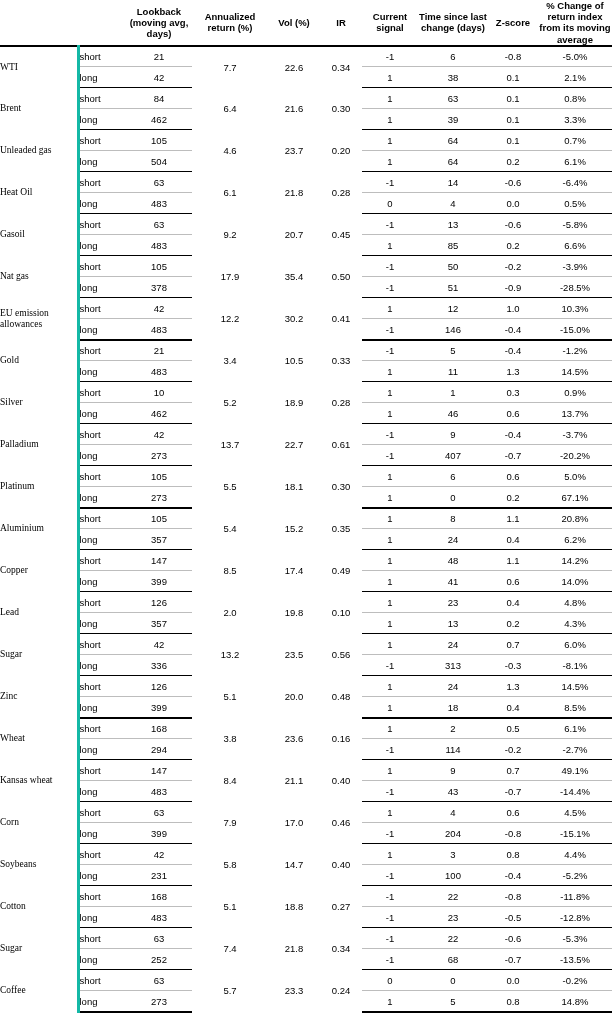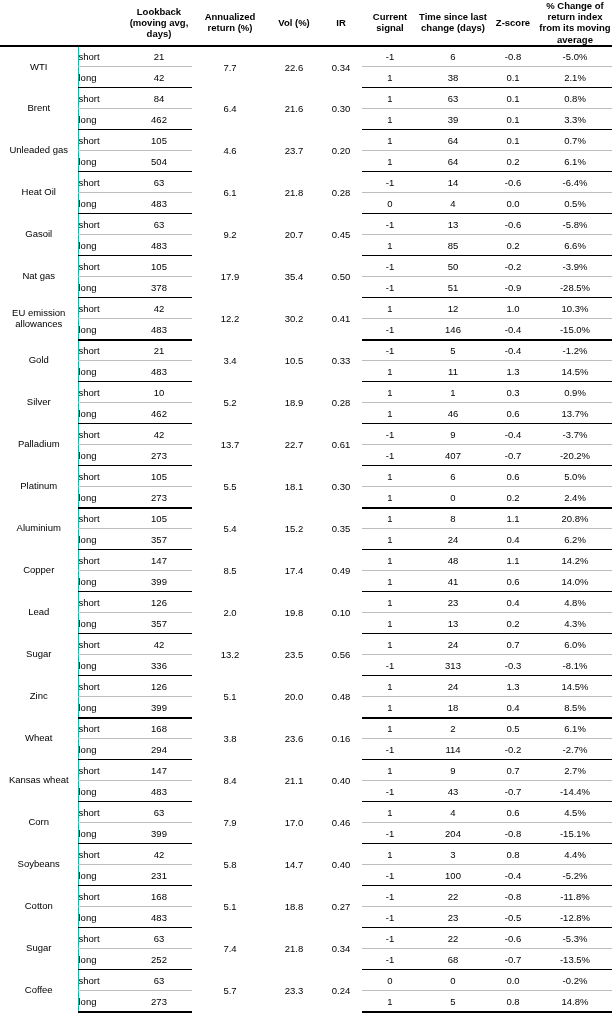--- a/index.html
+++ b/index.html
@@ -48,30 +48,31 @@
   col.c-look   { width: 66px; }
   col.c-ann    { width: 76px; }
   col.c-vol    { width: 52px; }
   col.c-ir     { width: 42px; }
   col.c-sig    { width: 56px; }
   col.c-time   { width: 70px; }
   col.c-z      { width: 50px; }
   col.c-chg    { width: 74px; }
 
   td.name {
-    text-align: center;
+    text-align: left;
     padding-left: 4px;
     font-size: 9.5px;
     line-height: 1.15;
+    font-family: Liberation Serif, serif;
   }
   td.term {
     text-align: left;
     padding-left: 6px;
     font-size: 9.5px;
-    border-left: 1px solid #14b8a6;
+    border-left: 3px solid #14b8a6;
   }
   td.num {
     text-align: center;
     font-size: 9.5px;
   }
   tbody tr {
     height: 21px;
   }
   
   tr.r-short td.term,
@@ -336,21 +337,21 @@
           <td class="num">6</td>
           <td class="num">0.6</td>
           <td class="num">5.0%</td>
         </tr>
         <tr class="r-long section-end">
           <td class="term">long</td>
           <td class="num">273</td>
           <td class="num">1</td>
           <td class="num">0</td>
           <td class="num">0.2</td>
-          <td class="num">2.4%</td>
+          <td class="num">67.1%</td>
         </tr>
         <tr class="r-short">
           <td class="name nb" rowspan="2">Aluminium</td>
           <td class="term">short</td>
           <td class="num">105</td>
           <td class="merge nb" rowspan="2">5.4</td>
           <td class="merge nb" rowspan="2">15.2</td>
           <td class="merge nb" rowspan="2">0.35</td>
           <td class="num">1</td>
           <td class="num">8</td>
@@ -468,21 +469,21 @@
         <tr class="r-short">
           <td class="name nb" rowspan="2">Kansas wheat</td>
           <td class="term">short</td>
           <td class="num">147</td>
           <td class="merge nb" rowspan="2">8.4</td>
           <td class="merge nb" rowspan="2">21.1</td>
           <td class="merge nb" rowspan="2">0.40</td>
           <td class="num">1</td>
           <td class="num">9</td>
           <td class="num">0.7</td>
-          <td class="num">2.7%</td>
+          <td class="num">49.1%</td>
         </tr>
         <tr class="r-long group-end">
           <td class="term">long</td>
           <td class="num">483</td>
           <td class="num">-1</td>
           <td class="num">43</td>
           <td class="num">-0.7</td>
           <td class="num">-14.4%</td>
         </tr>
         <tr class="r-short">

